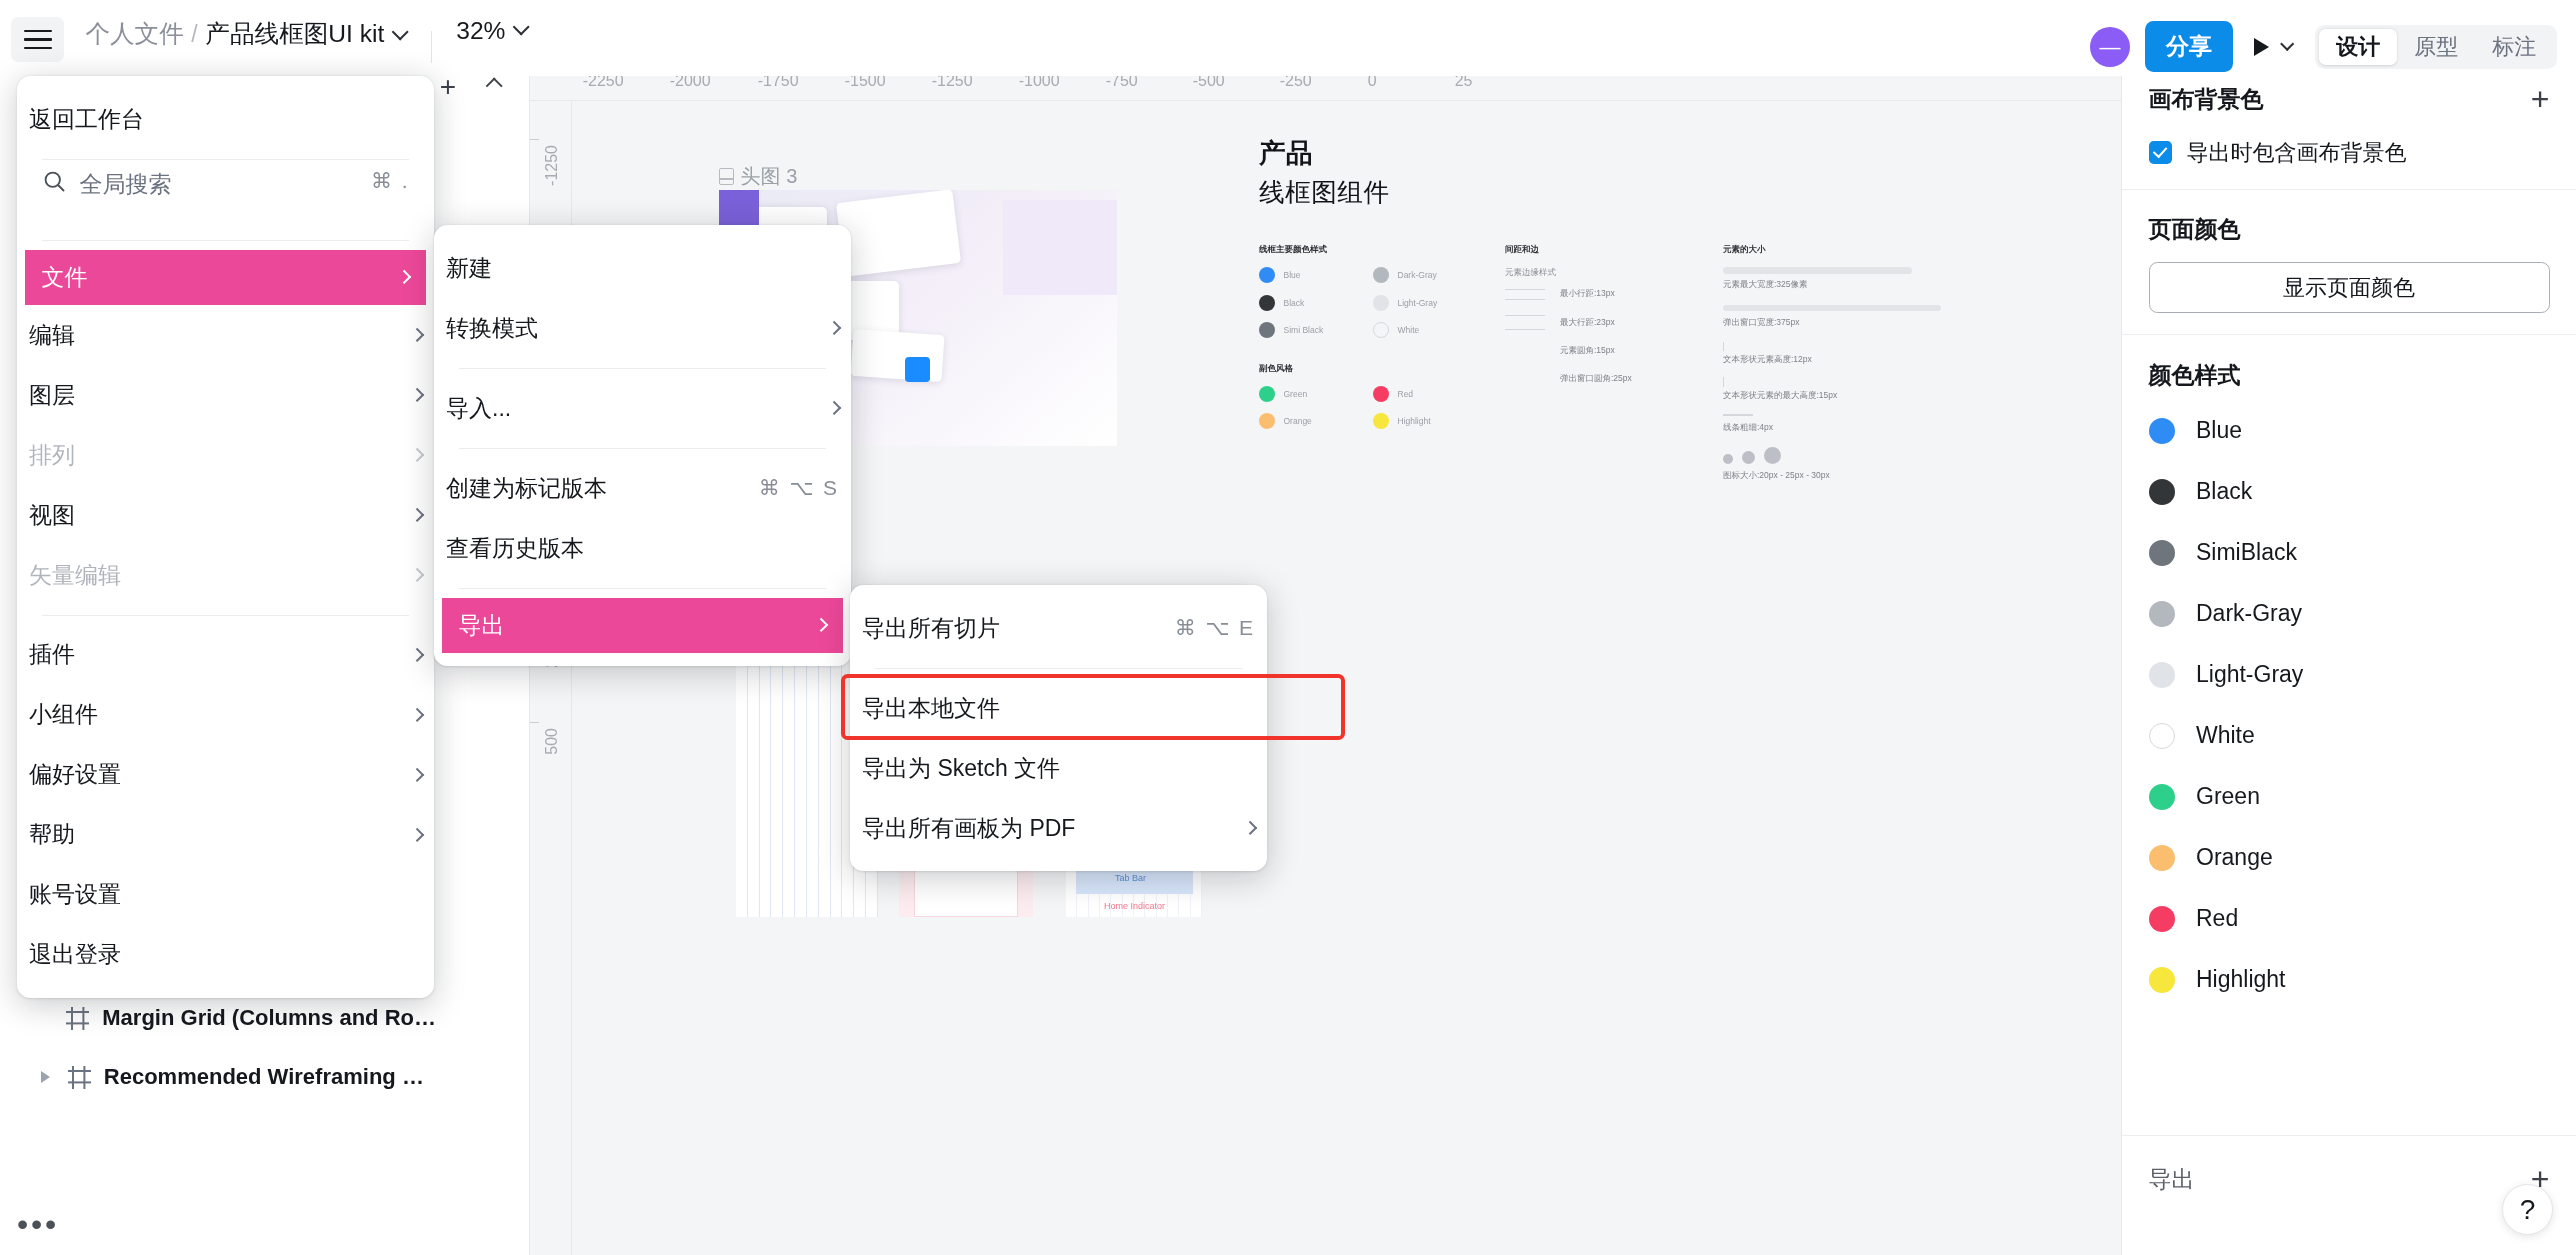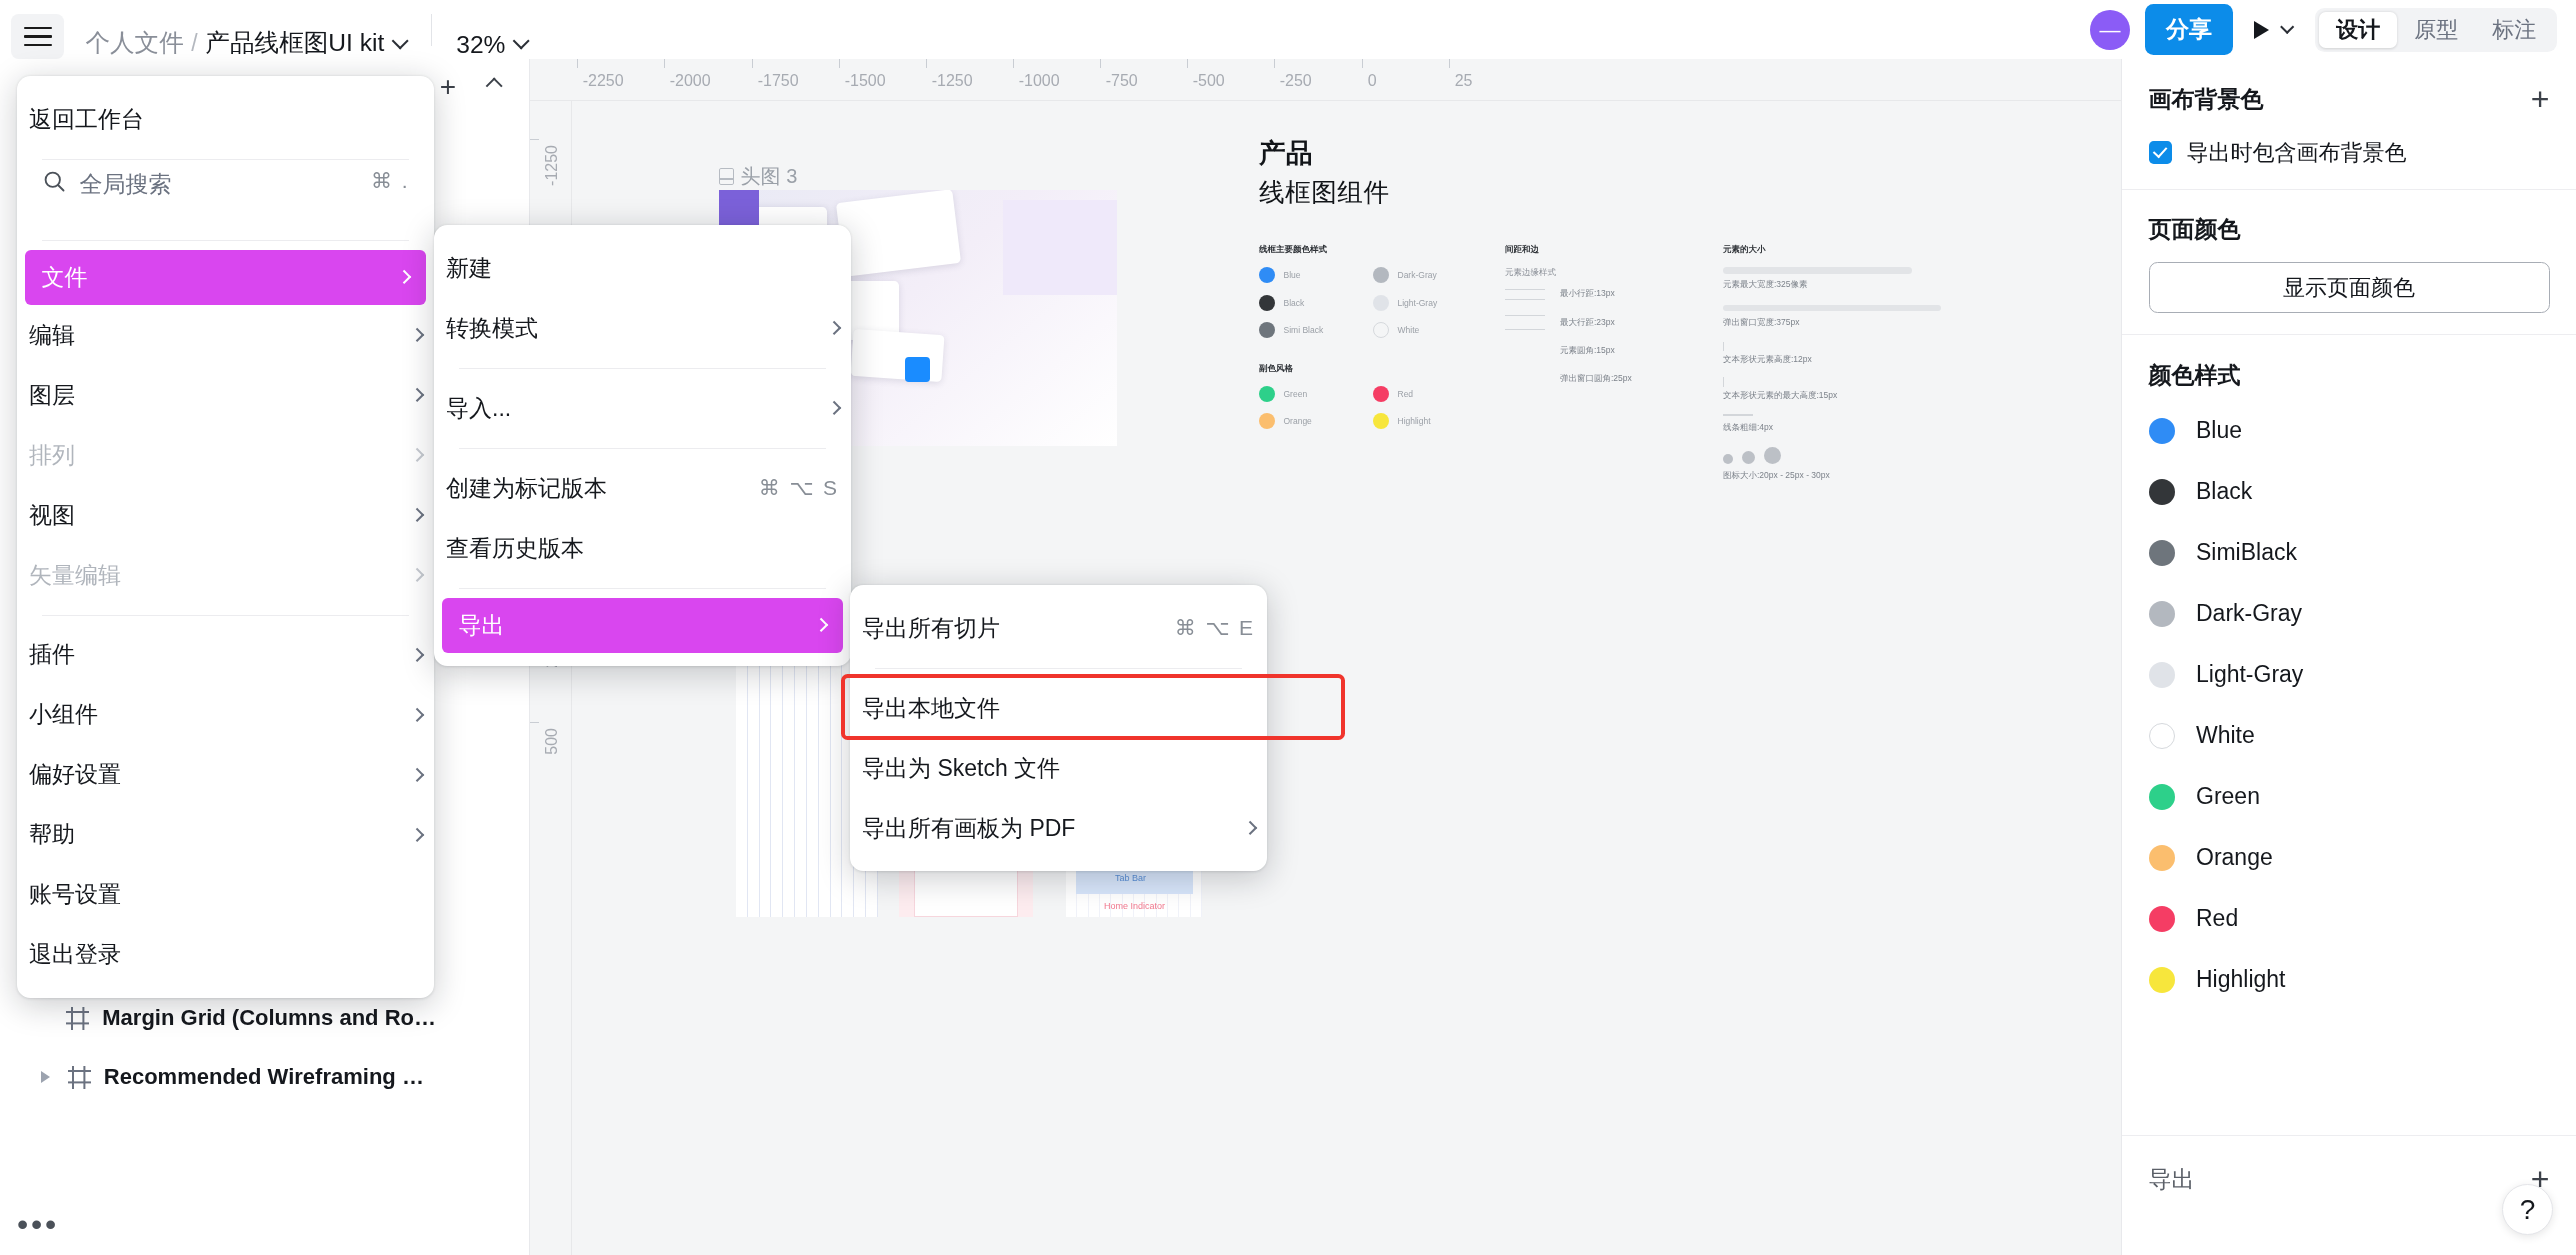--- a/index.html
+++ b/index.html
@@ -7,22 +7,22 @@
     width: 2576px; height: 1256px;
     font-family: "Liberation Sans", "DejaVu Sans", sans-serif;
     background: #ffffff;
     overflow: hidden;
     -webkit-font-smoothing: antialiased;
   }
   .app { position: relative; width: 2576px; height: 1256px; }
 
   
   .topbar {
-    position: absolute; top: 0; left: 0; width: 2576px; height: 59px;
-    background: #ffffff; display: flex; align-items: flex-end;
+    position: absolute; top: 17px; left: 0; width: 2576px; height: 59px;
+    background: #ffffff; display: flex; align-items: flex-start;
     z-index: 60;
   }
   .hamburger-btn {
     margin-left: 11.4px; width: 53px; height: 45px; border-radius: 7.6px;
     background: #f2f3f5; display: flex; align-items: center; justify-content: center;
     flex-direction: column; gap: 5.7px; cursor: pointer;
   }
   .hamburger-btn i { display:block; width: 28px; height: 2.8px; background: #1a1a1a; border-radius: 0.9px; }
   .breadcrumb { display: flex; align-items: baseline; margin-left: 21px; white-space: nowrap; }
   .bc-folder { font-size: 24.6px; color: #8a8f99; }
@@ -219,21 +219,21 @@
     box-shadow: 0 6.6px 32px rgba(20,24,33,.22), 0 0.9px 2.8px rgba(20,24,33,.12);
     z-index: 80; padding: 13.3px 0;
   }
   .menu-l1 { left: 17px; top: 76px; width: 417px; }
   .menu-l2 { left: 434px; top: 225px; width: 417px; }
   .menu-l3 { left: 850px; top: 585px; width: 417px; }
   .mi {
     display: flex; align-items: center; height: 60px; padding: 0 12px;
     font-size: 23px; color: #15181d; cursor: pointer; white-space: nowrap;
   }
-  .mi.sel { background: #d946ef; color: #fff; margin: 0 7.6px; border-radius: 6px; padding: 0 17px; height: 55px; }
+  .mi.sel { background: #ec4899; color: #fff; margin: 0 7.6px; border-radius: 0; padding: 0 17px; height: 55px; }
   .mi.disabled { color: #b0b5bc; cursor: default; }
   .mi .sc { margin-left: auto; font-size: 21px; color: #888e96; letter-spacing: 1.9px; }
   .mi .arw {
     margin-left: auto; width: 10.4px; height: 10.4px;
     border-right: 2.3px solid #6b7280; border-top: 2.3px solid #6b7280;
     transform: rotate(45deg);
   }
   .mi.sel .arw { border-color: #ffffff; }
   .m-sep { height: 0.9px; background: #ececef; margin: 9.5px 24.6px; }
   .srch { display:flex; align-items:flex-start; height: 61px; padding: 0 24.6px; cursor:text; }

